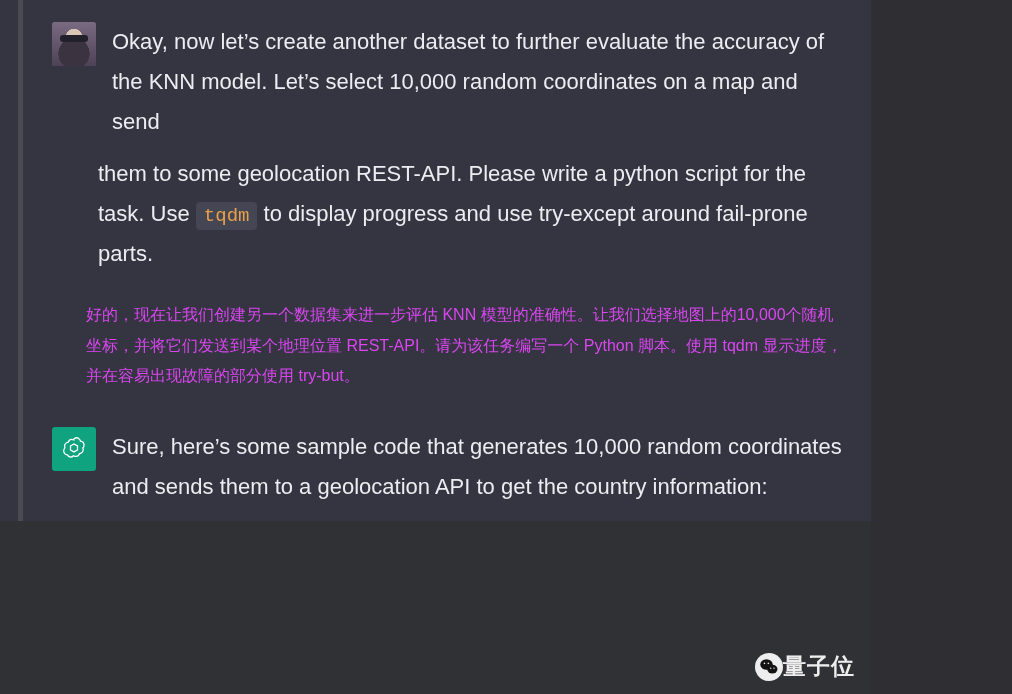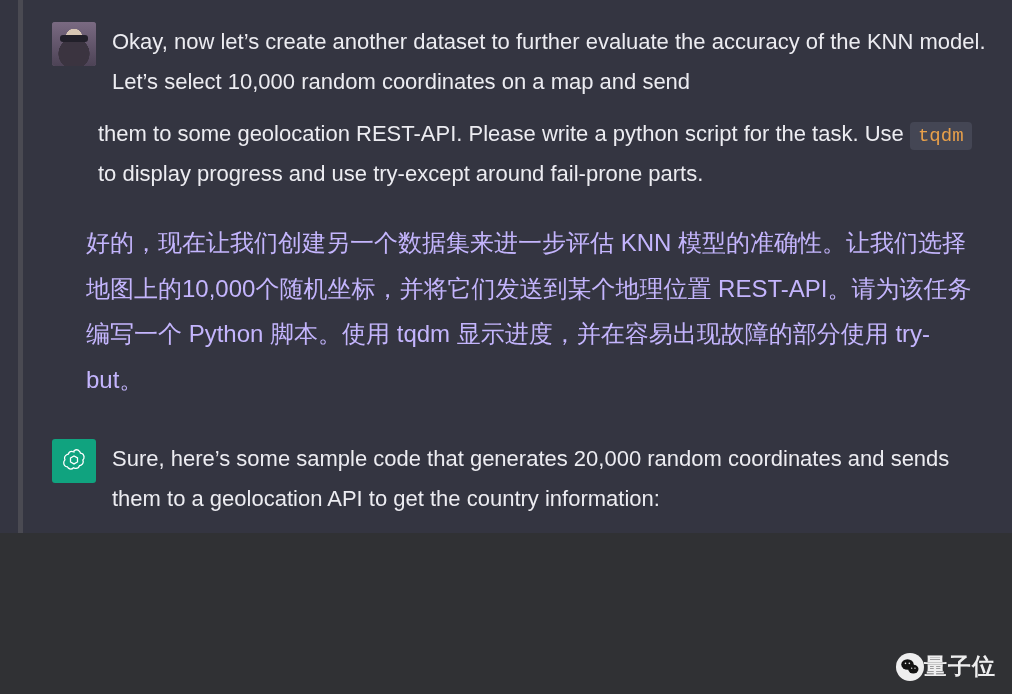--- a/index.html
+++ b/index.html
@@ -9,21 +9,21 @@
   }
   body {
     width: 1012px;
     height: 694px;
     overflow: hidden;
     font-family: "Liberation Sans", sans-serif;
     color: #d6d6d8;
   }
   .page {
     position: relative;
-    width: 1012px;
+    width: 871px;
     height: 694px;
     background: #303134;
   }
 
   .msg {
     position: relative;
     padding: 22px 26px 14px 52px;
     box-sizing: border-box;
   }
   .msg-user {
@@ -97,23 +97,23 @@
   }
 
   .full-width-para {
     font-size: 22px;
     line-height: 1.82;
     color: #ececf1;
     margin: 12px;
     padding-left: 34px;
   }
   .cn-para {
-    font-size: 24px;
+    font-size: 16px;
     line-height: 1.9;
-    color: #c4b5fd;
+    color: #d946ef;
     margin: 26px 0 0 0;
     padding-left: 34px;
   }
 
   code.inline {
     font-family: "Liberation Mono", monospace;
     font-size: 19px;
     background: #444654;
     color: #e8a04a;
     padding: 3px 8px;
@@ -166,21 +166,21 @@
 
   <div class="msg msg-assistant">
     <div class="row">
       <div class="avatar avatar-assistant">
         <svg width="28" height="28" viewBox="0 0 24 24" fill="none" stroke="#ffffff" stroke-width="1.1">
           <path d="M12 3.2c1.6-1.1 3.7-.8 4.9.7.3.4.5.8.6 1.3 1.7.2 3 1.6 3.1 3.3.1 1-.3 2-1 2.7.6 1.6 0 3.4-1.5 4.3-.4.3-.9.4-1.4.5-.5 1.6-2.1 2.6-3.8 2.3-.5-.1-.9-.3-1.3-.5-1.2 1.2-3.1 1.3-4.4.3-.4-.3-.7-.7-.9-1.1-1.7-.2-3-1.6-3.1-3.3-.1-1 .3-2 1-2.7C3.6 9.4 4.2 7.6 5.7 6.7c.4-.3.9-.4 1.4-.5.5-1.6 2.1-2.6 3.8-2.3.4 0 .8.2 1.1.3z"></path>
           <path d="M9 9.4l3-1.7 3 1.7v3.4l-3 1.7-3-1.7z"></path>
         </svg>
       </div>
       <div class="text-block">
-        <p>Sure, here’s some sample code that generates 20,000 random coordinates and sends them to a geolocation API to get the country information:</p>
+        <p>Sure, here’s some sample code that generates 10,000 random coordinates and sends them to a geolocation API to get the country information:</p>
       </div>
     </div>
   </div>
 
   <div class="wechat-badge">
     <span class="wechat-icon">
       <svg width="20" height="20" viewBox="0 0 24 24">
         <ellipse cx="9" cy="9" rx="7.5" ry="6.2" fill="#111"></ellipse>
         <ellipse cx="16" cy="14.5" rx="6.2" ry="5.2" fill="#111"></ellipse>
         <circle cx="6.6" cy="7.6" r="1" fill="#fff"></circle>

